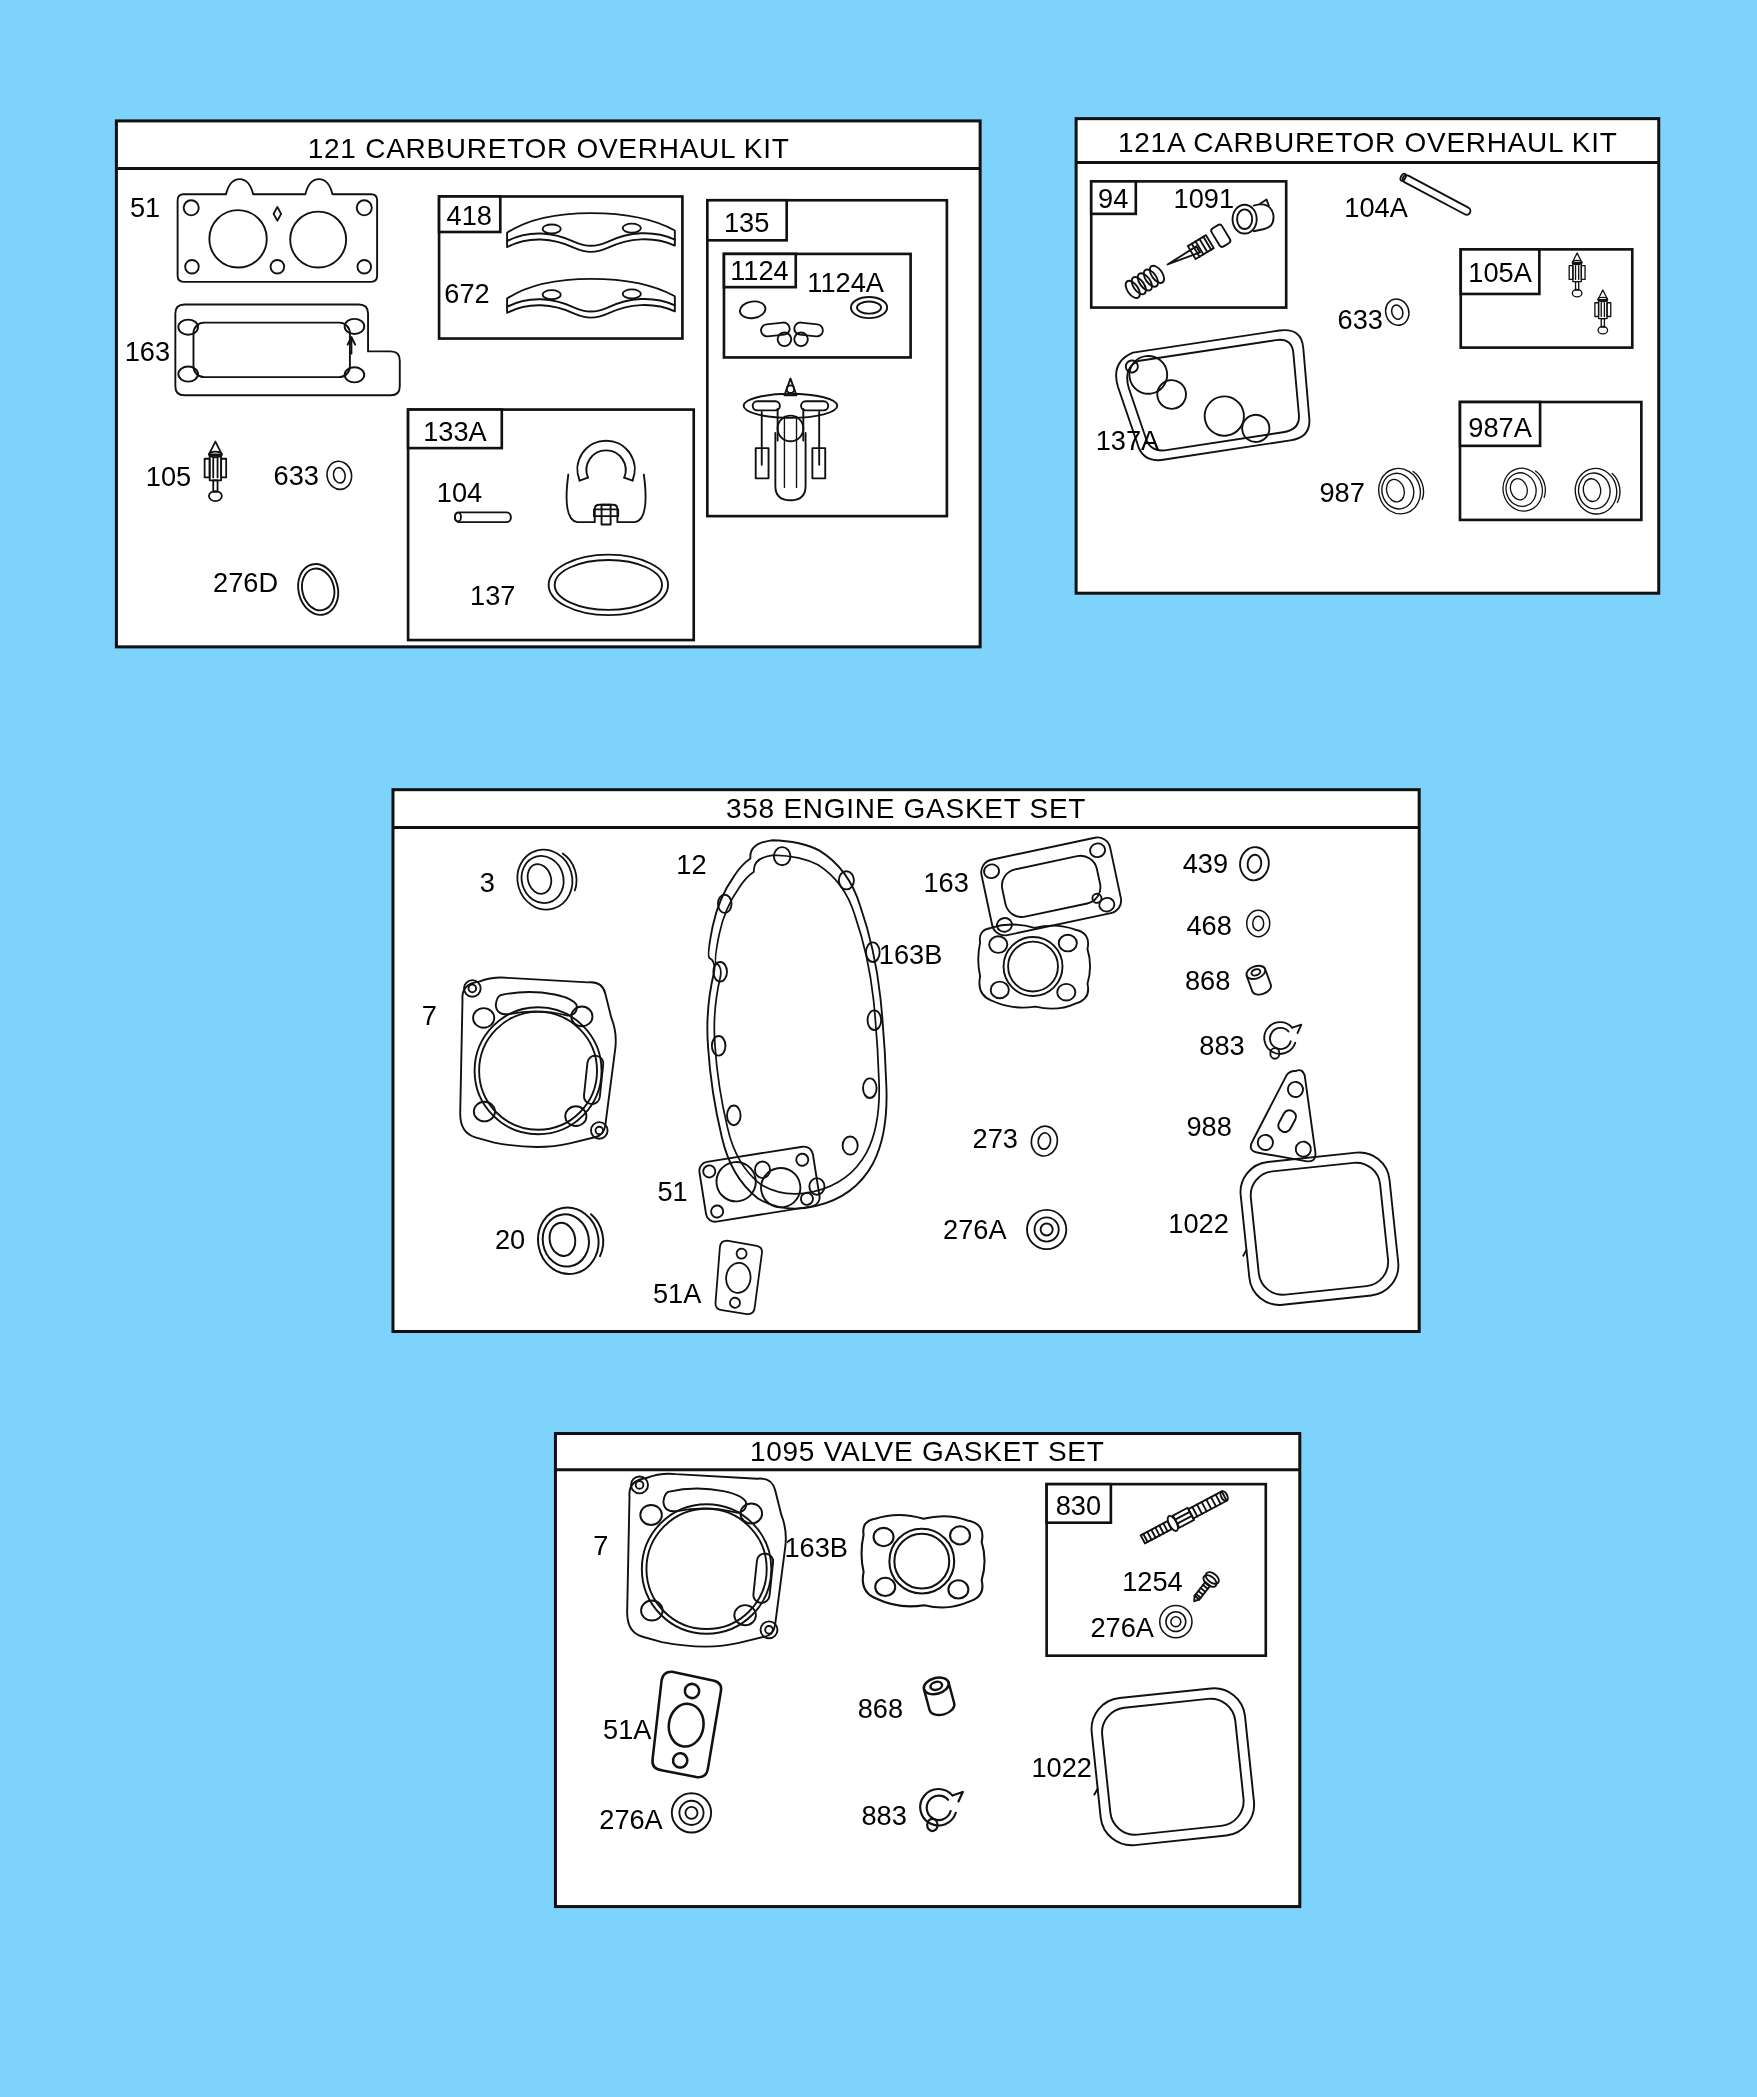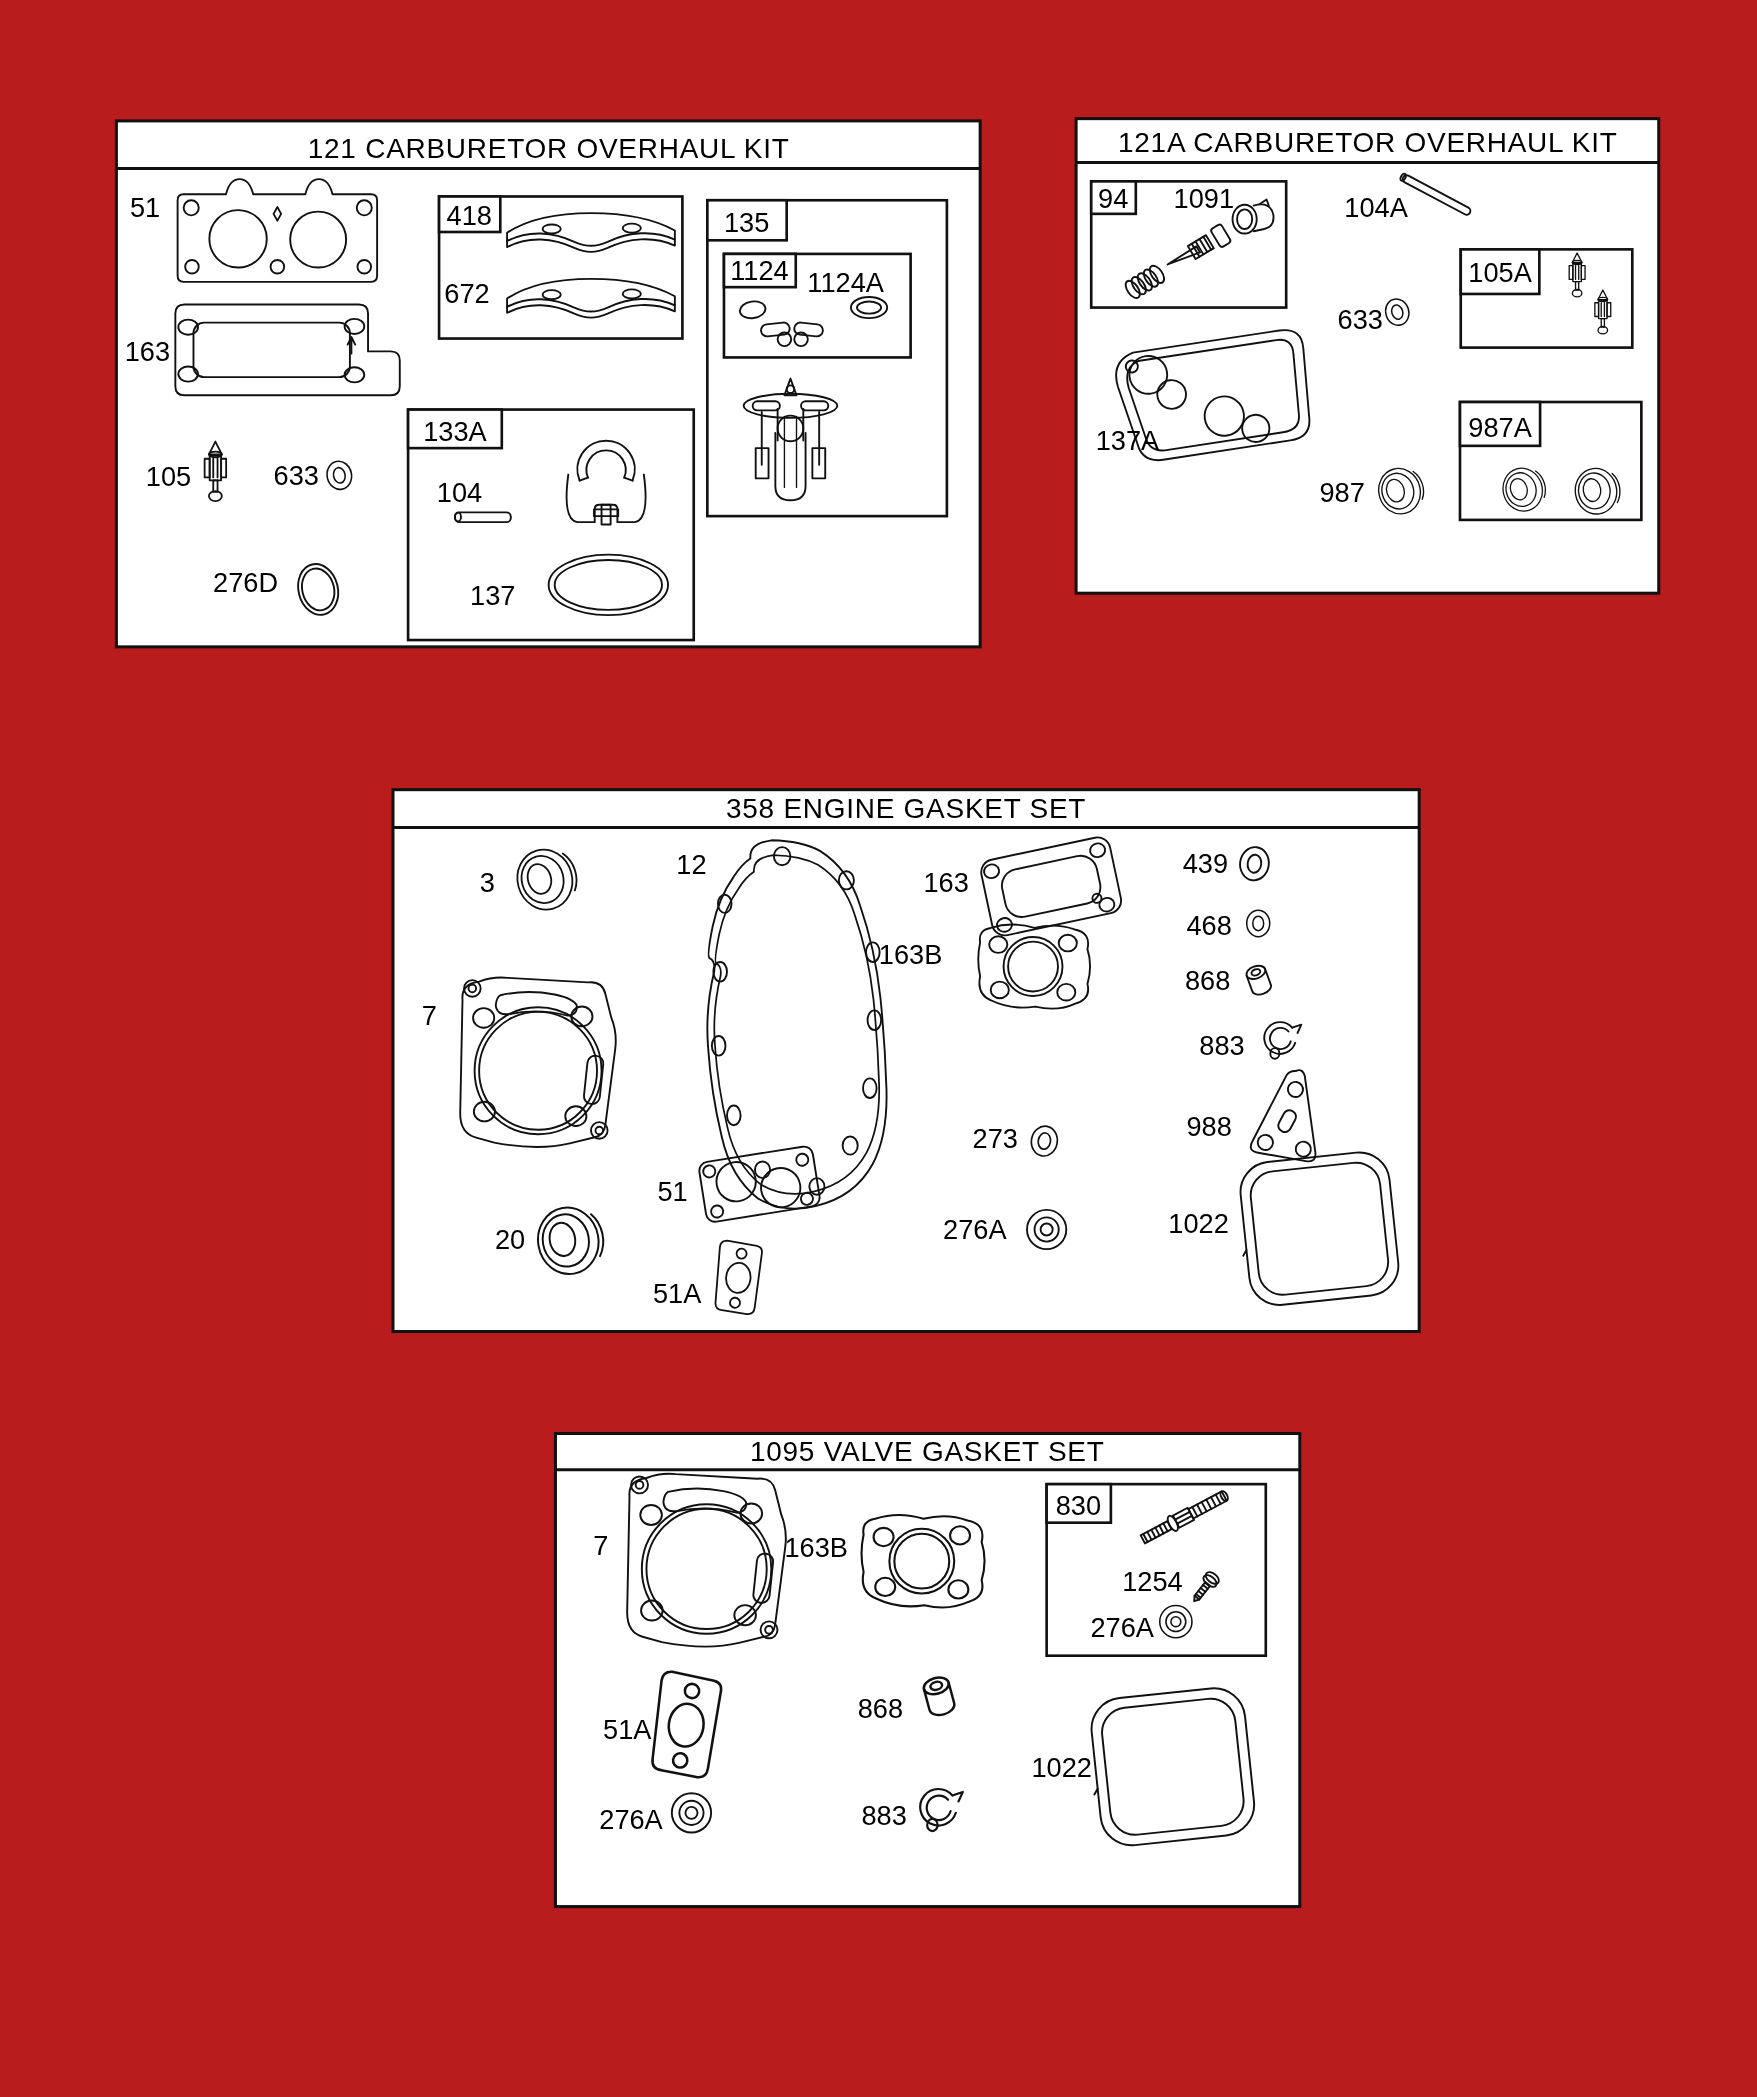--- a/index.html
+++ b/index.html
@@ -1,16 +1,16 @@
 <!DOCTYPE html>
 <html style="font-size:12px"><head>
 <meta charset="utf-8">
 <style>
   html,body{margin:0;padding:0;background:#ffffff;}
-  .page{position:relative;width:1757px;height:2097px;background:#b91c1c;}
+  .page{position:relative;width:1757px;height:2097px;background:#7dd3fc;}
   svg{display:block;}
   .ln{fill:none;stroke:#111;stroke-width:2.5;stroke-linecap:round;stroke-linejoin:round;}
   .thin{stroke-width:1.8;}
   .bx{fill:#ffffff;stroke:#111;stroke-width:4;}
   .sbx{fill:#ffffff;stroke:#111;stroke-width:3.5;}
   text{font-family:"Liberation Sans", sans-serif;font-size:36px;fill:#000;stroke:none;text-anchor:middle;}
   .ttl{font-size:37px;letter-spacing:1px;}
 </style>
 </head>
 <body>

